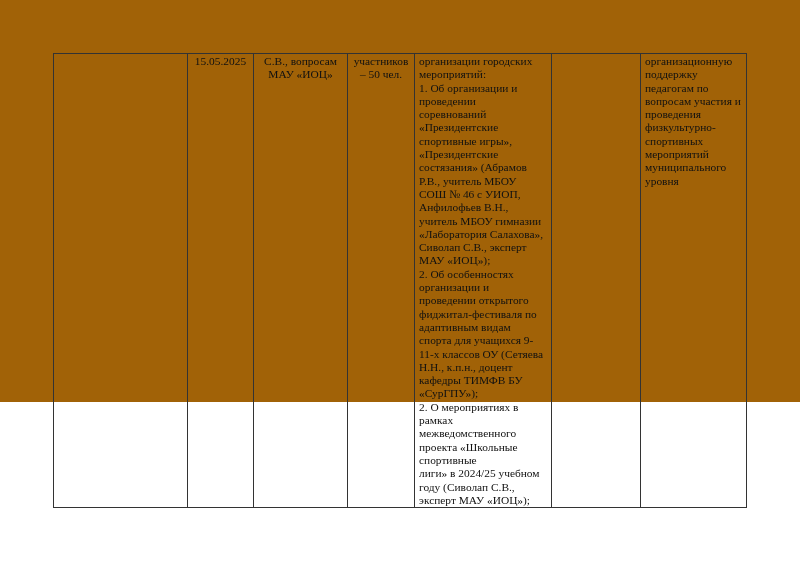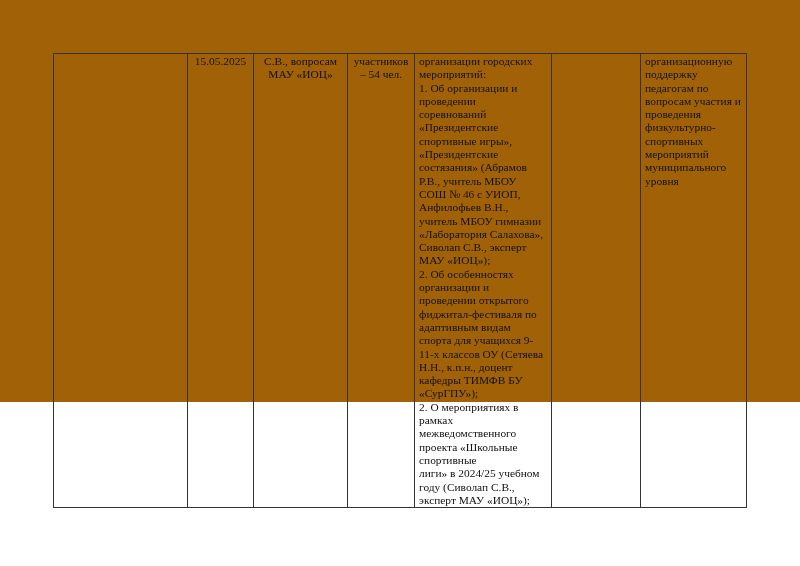--- a/index.html
+++ b/index.html
@@ -26,21 +26,21 @@
       <col style="width:67px">
       <col style="width:137px">
       <col style="width:89px">
       <col style="width:106px">
     </colgroup>
     <tbody>
         <tr>
       <td></td>
       <td class="center">15.05.2025</td>
       <td class="center">С.В., вопросам МАУ «ИОЦ»</td>
-      <td class="center">участников – 54 чел.</td>
+      <td class="center">участников – 50 чел.</td>
       <td class="multi">организации городских
 мероприятий:
 1. Об организации и
 проведении
 соревнований
 «Президентские
 спортивные игры»,
 «Президентские
 состязания» (Абрамов
 Р.В., учитель МБОУ

